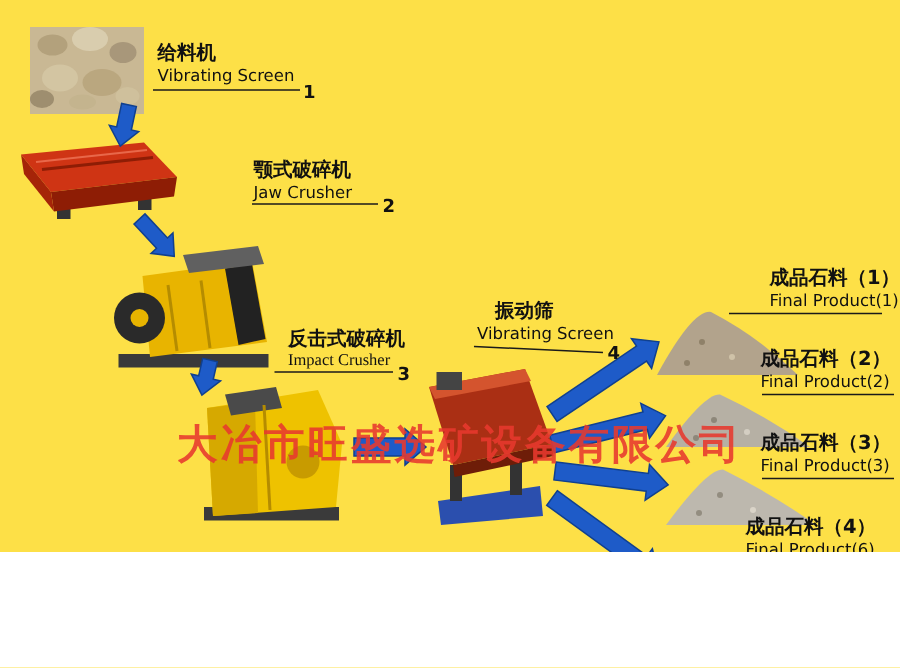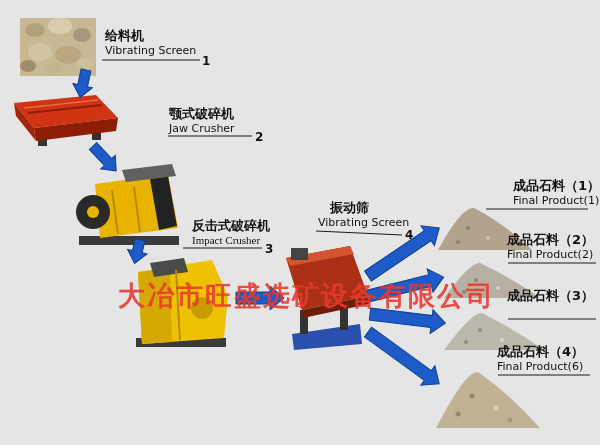--- a/index.html
+++ b/index.html
@@ -1,19 +1,19 @@
 <!DOCTYPE html>
 <html><head>
 <meta charset="utf-8">
 <style>
   html,body{margin:0;padding:0;}
   body{font-family:"DejaVu Sans","Liberation Sans",sans-serif;}
   .stage{
-    position:relative;width:600px;height:445px;
-    background:#e5e5e5;overflow:hidden;
+    position:relative;width:600px;height:368px;
+    background:#fde047;overflow:hidden;
   }
   .art{position:absolute;left:0;top:0;width:600px;height:445px;}
   .label{position:absolute;color:#111;line-height:1.25;white-space:nowrap;}
   .label .cn{font-size:13px;font-weight:600;}
   .label .en{font-size:11px;}
   .stepnum{position:absolute;font-size:12px;color:#111;font-weight:600;}
   .watermark{
     position:absolute;left:118px;top:278px;width:410px;
     font-size:27px;font-weight:700;letter-spacing:2px;
     color:#e8392e;opacity:.88;white-space:nowrap;text-align:left;
@@ -156,20 +156,21 @@
   <div class="label" style="left:513px;top:178px;">
     <div class="cn">成品石料（1）</div>
     <div class="en">Final Product(1)</div>
   </div>
   <div class="label" style="left:507px;top:232px;">
     <div class="cn">成品石料（2）</div>
     <div class="en">Final Product(2)</div>
   </div>
   <div class="label" style="left:507px;top:288px;">
     <div class="cn">成品石料（3）</div>
+    <div class="en">Final Product(3)</div>
   </div>
   <div class="label" style="left:497px;top:344px;">
     <div class="cn">成品石料（4）</div>
     <div class="en">Final Product(6)</div>
   </div>
 
   <div class="watermark">大冶市旺盛选矿设备有限公司</div>
 
 </div>
 

